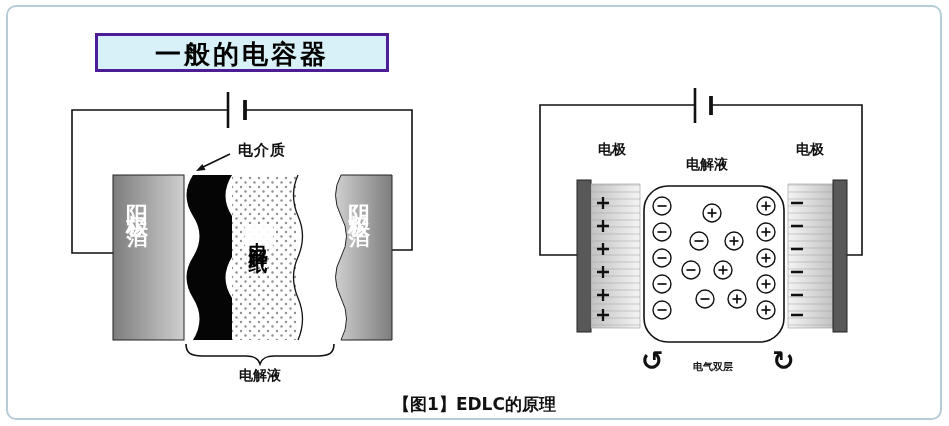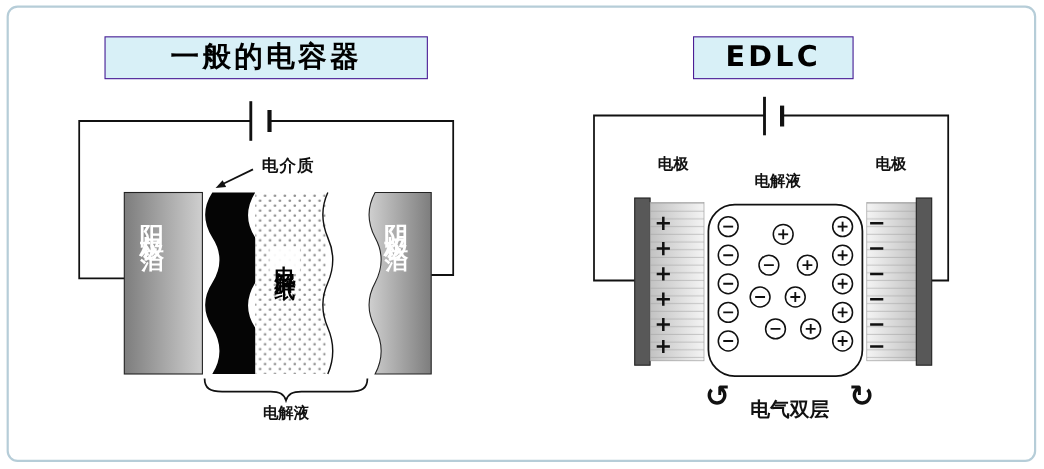--- a/index.html
+++ b/index.html
@@ -13,33 +13,33 @@
   svg.diagram { position:absolute; left:0; top:0; }
 
   .wire { fill:none; stroke:#111; stroke-width:1.6px; }
   .plate-long  { stroke:#111; stroke-width:2.6px; }
   .plate-short { stroke:#111; stroke-width:3.8px; }
   .ion circle { fill:#fff; stroke:#111; stroke-width:1.4px; }
   .ion line   { stroke:#111; stroke-width:1.7px; }
   .charge { stroke:#111; stroke-width:2.3px; fill:none; }
   .brace  { fill:none; stroke:#111; stroke-width:1.6px; }
 
-  .title-box { position:absolute; background:#d8f0f7; border:1px solid #4c1d95;
+  .title-box { position:absolute; background:#d8f0f7; border:3px solid #4c1d95;
                text-align:center; font-weight:bold; font-size:26px; height:39px;
                line-height:37px; letter-spacing:3px; color:#000; }
   #t-left  { left:95px;  top:33px; width:294px; }
   #t-right { left:630px; top:33px; width:146px; }
 
   .label { position:absolute; font-weight:bold; color:#111; white-space:nowrap; }
   .dielectric       { left:238px; top:141px; font-size:15px; letter-spacing:1px; }
   .electrolyte-left { left:226px; top:367px; width:68px; text-align:center; font-size:14px; }
   .elec-l   { left:584px; top:141px; width:56px; text-align:center; font-size:14px; }
   .elec-sol { left:679px; top:156px; width:56px; text-align:center; font-size:14px; }
   .elec-r   { left:782px; top:141px; width:56px; text-align:center; font-size:14px; }
-  .dbl-layer{ left:682px; top:360px; width:62px; font-size:18px; }
+  .dbl-layer{ left:682px; top:360px; width:62px; text-align:center; font-size:10px; }
 
   .vtext { position:absolute; writing-mode:vertical-rl; text-orientation:upright;
            font-weight:bold; }
   .anode   { left:122px; top:187px; font-size:22px; letter-spacing:10px; color:#fff; }
   .paper   { left:245px; top:224px; font-size:19px; letter-spacing:7px; color:#000;
              background:rgba(255,255,255,0.92); padding:2px 1px; }
   .cathode { left:344px; top:187px; font-size:22px; letter-spacing:10px; color:#fff; }
 
   .arrow-glyph { position:absolute; font-size:27px; font-weight:bold; color:#111; line-height:1; }
   .arrow-left  { left:641px; top:347px; }
@@ -209,29 +209,29 @@
         </g>
 
       <rect x="788" y="184" width="45" height="144" fill="url(#gradER)" stroke="#9a9a9a" stroke-width="0.6"></rect>
       <rect x="788" y="184" width="45" height="144" fill="url(#hstripes)" opacity="0.5"></rect>
       <path class="charge" d="M791 203h12M791 226h12M791 249h12M791 272h12M791 295h12M791 315h12"></path>
       <rect x="833" y="180" width="14" height="152" fill="#585858" stroke="#222"></rect>
     </g>
   </svg>
 
   <div class="title-box" id="t-left">一般的电容器</div>
-  <div class="title-box" id="t-right">EDLC</div>
 
   <div class="label dielectric">电介质</div>
   <div class="vtext anode">阳极箔</div>
   <div class="vtext paper">电解纸</div>
   <div class="vtext cathode">阴极箔</div>
   <div class="label electrolyte-left">电解液</div>
 
   <div class="label elec-l">电极</div>
   <div class="label elec-sol">电解液</div>
   <div class="label elec-r">电极</div>
 
   <div class="arrow-glyph arrow-left">↺</div>
   <div class="arrow-glyph arrow-right">↻</div>
   <div class="label dbl-layer">电气双层</div>
 
+  <div class="caption">【图1】EDLC的原理</div>
 </div>
 
 </body></html>

